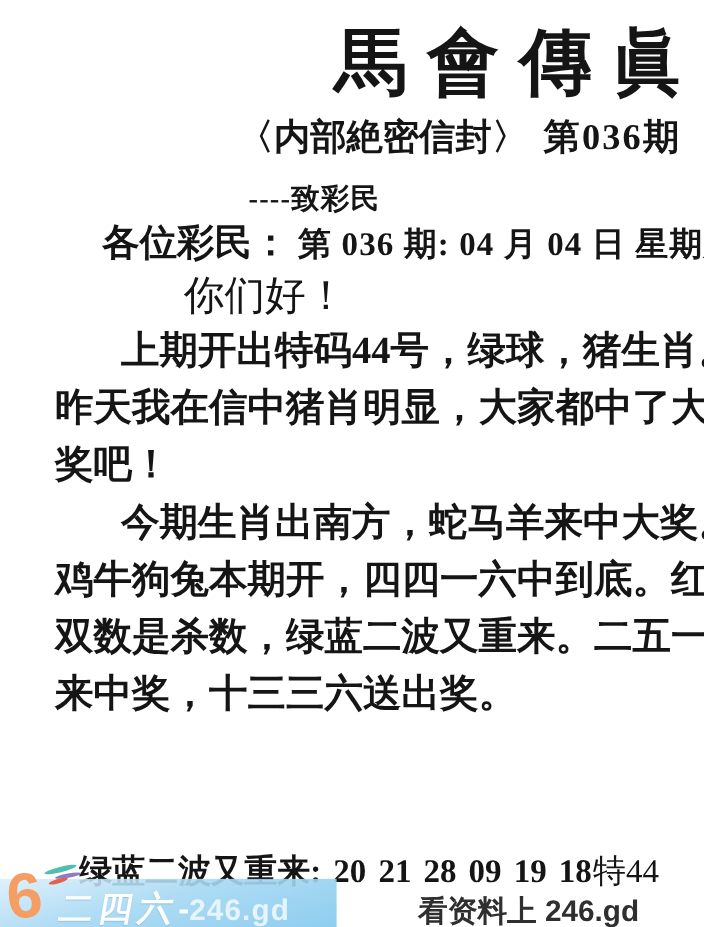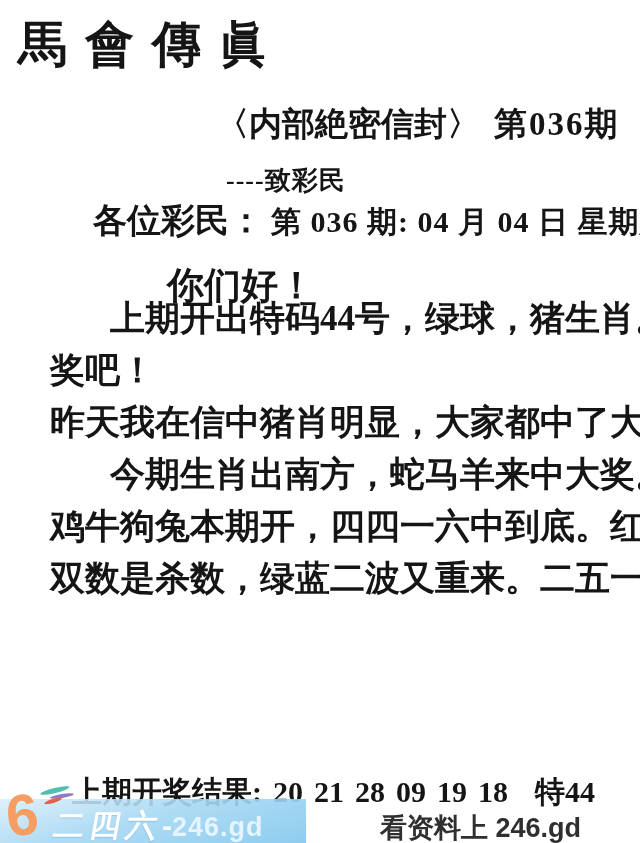--- a/index.html
+++ b/index.html
@@ -8,44 +8,44 @@
     background:#ffffff;
     font-family:"Liberation Serif","DejaVu Serif",serif;
     color:#151515;
     overflow:hidden;
     position:relative;
   }
   .page { position:absolute; inset:0; }
 
   .title {
     position:absolute; top:12px; left:0; width:100%;
-    text-align:left;
-    font-size:49px; font-weight:800;
+    text-align:right;
+    font-size:66px; font-weight:800;
     letter-spacing:18px;
     text-indent:18px;
     white-space:nowrap;
   }
   .subtitle {
     position:absolute; top:102px; left:216px;
     font-size:33px; font-weight:700; white-space:nowrap;
   }
   .subtitle .issue { margin-left:14px; letter-spacing:2px; }
   .dedication {
     position:absolute; top:163px; left:226px;
     font-size:26px; font-weight:700; letter-spacing:1px;
   }
 
   .salutation {
     position:absolute; top:198px; left:93px;
     font-size:34px; font-weight:700; white-space:nowrap;
   }
   .salutation .date-part { font-size:30px; letter-spacing:1px; margin-left:8px; }
   .greeting {
-    position:absolute; top:261px; left:167px;
-    font-size:37px; font-weight:700;
+    position:absolute; top:244px; left:167px;
+    font-size:37px; font-weight:400;
   }
 
   .para { position:absolute; left:50px; right:4px; }
   .para .line {
     font-size:35px; font-weight:600; line-height:52px;
     white-space:nowrap; letter-spacing:0px;
   }
   .para .line.indent { padding-left:60px; }
   .para1 { top:293px; }
   .para2 { top:449px; }
@@ -57,21 +57,21 @@
     letter-spacing:24px; text-indent:24px;
     white-space:nowrap;
   }
 
   .results {
     position:absolute; top:772px; left:72px;
     font-size:30px; font-weight:700; white-space:nowrap;
     z-index:1;
   }
   .results .num { display:inline-block; margin-left:11px; }
-  .results .special { display:inline-block; margin-left:27px; font-weight:700;text-align:right; }
+  .results .special { display:inline-block; margin-left:1px; font-weight:400;text-align:right; }
 
   
   .wm-band {
     position:absolute; left:0; top:799px; width:306px; height:44px;
     background:linear-gradient(165deg, rgba(217,238,250,0.85) 0%, rgba(166,216,243,0.9) 45%, rgba(133,201,238,0.93) 100%);
     z-index:5; overflow:visible;
   }
   .logo-six {
     position:absolute; left:6px; top:-12px;
     font-family:"Liberation Sans","DejaVu Sans",sans-serif;
@@ -120,33 +120,34 @@
   <div class="dedication">----致彩民</div>
 
   <div class="salutation">
     <span>各位彩民：</span><span class="date-part">第 036 期: 04 月 04 日 星期六</span>
   </div>
 
   <div class="greeting">你们好！</div>
 
   <div class="para para1">
     <div class="line indent">上期开出特码44号，绿球，猪生肖。</div>
+    <div class="line">昨天我在信中猪肖明显，大家都中了大</div>
     <div class="line">奖吧！</div>
-    <div class="line">昨天我在信中猪肖明显，大家都中了大</div>
   </div>
 
   <div class="para para2">
     <div class="line indent">今期生肖出南方，蛇马羊来中大奖。</div>
     <div class="line">鸡牛狗兔本期开，四四一六中到底。红波</div>
     <div class="line">双数是杀数，绿蓝二波又重来。二五一十</div>
+    <div class="line">来中奖，十三三六送出奖。</div>
   </div>
 
 
   <div class="results">
-    <span>上期开奖结果:</span><span class="num">20</span><span class="num">21</span><span class="num">28</span><span class="num">09</span><span class="num">19</span><span class="num">18</span><span class="special">特44</span>
+    <span>绿蓝二波又重来:</span><span class="num">20</span><span class="num">21</span><span class="num">28</span><span class="num">09</span><span class="num">19</span><span class="num">18</span><span class="special">特44</span>
   </div>
 
   <div class="wm-band">
     <div class="logo-six">6</div>
     <div class="swoosh swoosh-teal"></div>
     <div class="swoosh swoosh-purple"></div>
     <div class="swoosh swoosh-red"></div>
     <div class="wm-text">
       <span class="wm-cn">二四六</span><span class="wm-dash">-</span><span class="wm-domain">246.gd</span>
     </div>

